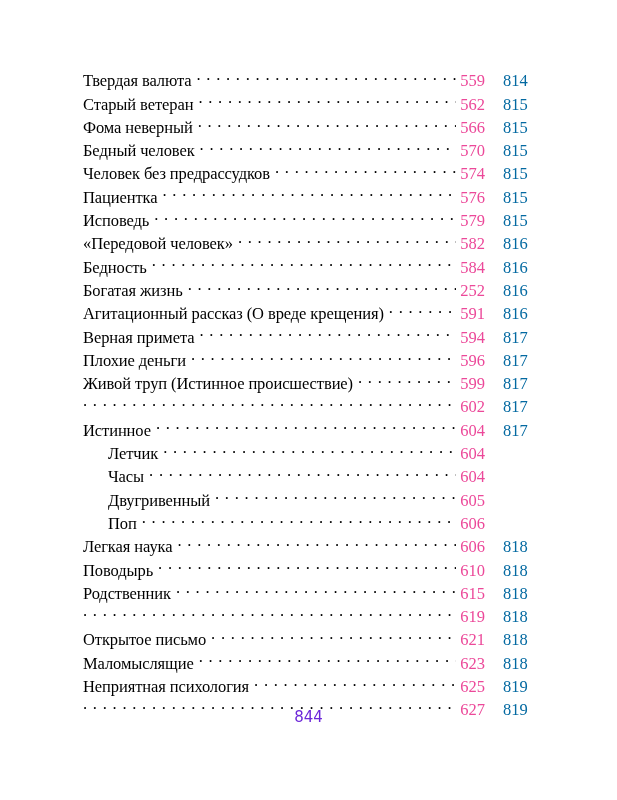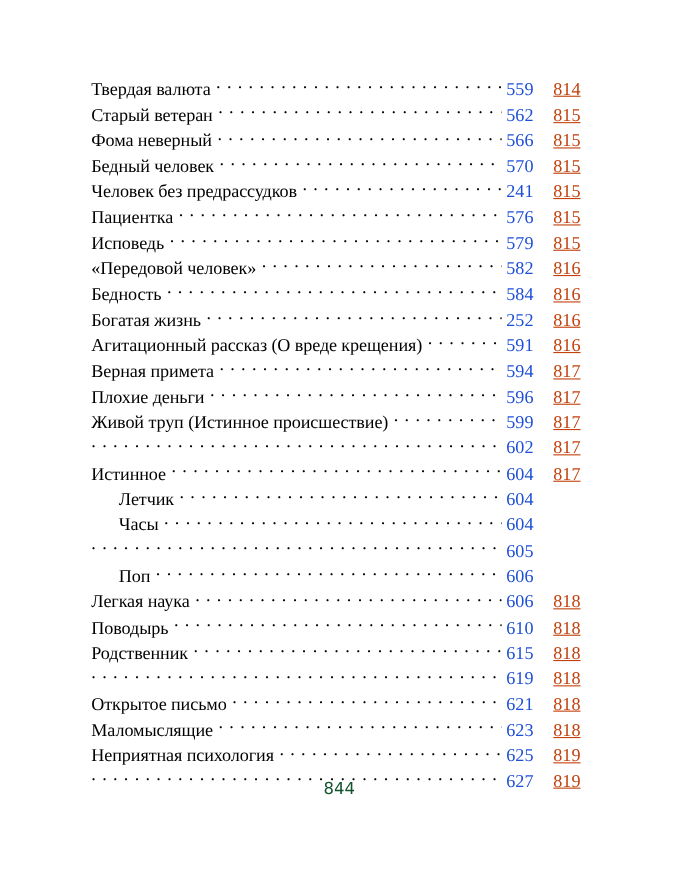--- a/index.html
+++ b/index.html
@@ -54,54 +54,53 @@
     font-size: 16.5px;
     letter-spacing: 0.8px;
     color: #000000;
     white-space: nowrap;
     line-height: 23.3px;
   }
 
   .toc-page {
     flex: 0 0 auto;
     font-size: 16.5px;
-    color: #1d4ed8;
+    color: #ec4899;
     text-align: right;
     width: 30px;
     margin-left: -1px;
   }
 
   .toc-page2 {
     flex: 0 0 auto;
     font-size: 16.5px;
-    color: #c2410c;
+    color: #0369a1;
     text-align: left;
     width: 40px;
     margin-left: 18px;
-    text-decoration: underline;
   }
 
   
   .toc-row.sub .toc-title {
     padding-left: 25px;
     font-family: Liberation Serif, serif;
   }
   .toc-row.sub .toc-page2 {
     visibility: hidden;
   }
 
   .folio {
     position: absolute;
     left: 0;
     right: 0;
     top: 708px;
     text-align: center;
     font-family: "DejaVu Sans", "Liberation Sans", sans-serif;
     font-size: 15px;
-    color: #14532d;
+    color: #6d28d9;
   }
 </style>
 </head>
 <body>
 
 <div class="page">
 
   <div class="toc" id="toc-list">
       <div class="toc-row">
         <span class="toc-title">Твердая валюта</span>
@@ -123,21 +122,21 @@
       </div>
       <div class="toc-row">
         <span class="toc-title">Бедный человек</span>
         <span class="toc-leader"></span>
         <span class="toc-page">570</span>
         <span class="toc-page2">815</span>
       </div>
       <div class="toc-row">
         <span class="toc-title">Человек без предрассудков</span>
         <span class="toc-leader"></span>
-        <span class="toc-page">241</span>
+        <span class="toc-page">574</span>
         <span class="toc-page2">815</span>
       </div>
       <div class="toc-row">
         <span class="toc-title">Пациентка</span>
         <span class="toc-leader"></span>
         <span class="toc-page">576</span>
         <span class="toc-page2">815</span>
       </div>
       <div class="toc-row">
         <span class="toc-title">Исповедь</span>
@@ -204,20 +203,21 @@
         <span class="toc-page">604</span>
         <span class="toc-page2"></span>
       </div>
       <div class="toc-row sub">
         <span class="toc-title">Часы</span>
         <span class="toc-leader"></span>
         <span class="toc-page">604</span>
         <span class="toc-page2"></span>
       </div>
       <div class="toc-row sub">
+        <span class="toc-title">Двугривенный</span>
         <span class="toc-leader"></span>
         <span class="toc-page">605</span>
         <span class="toc-page2"></span>
       </div>
       <div class="toc-row sub">
         <span class="toc-title">Поп</span>
         <span class="toc-leader"></span>
         <span class="toc-page">606</span>
         <span class="toc-page2"></span>
       </div>

